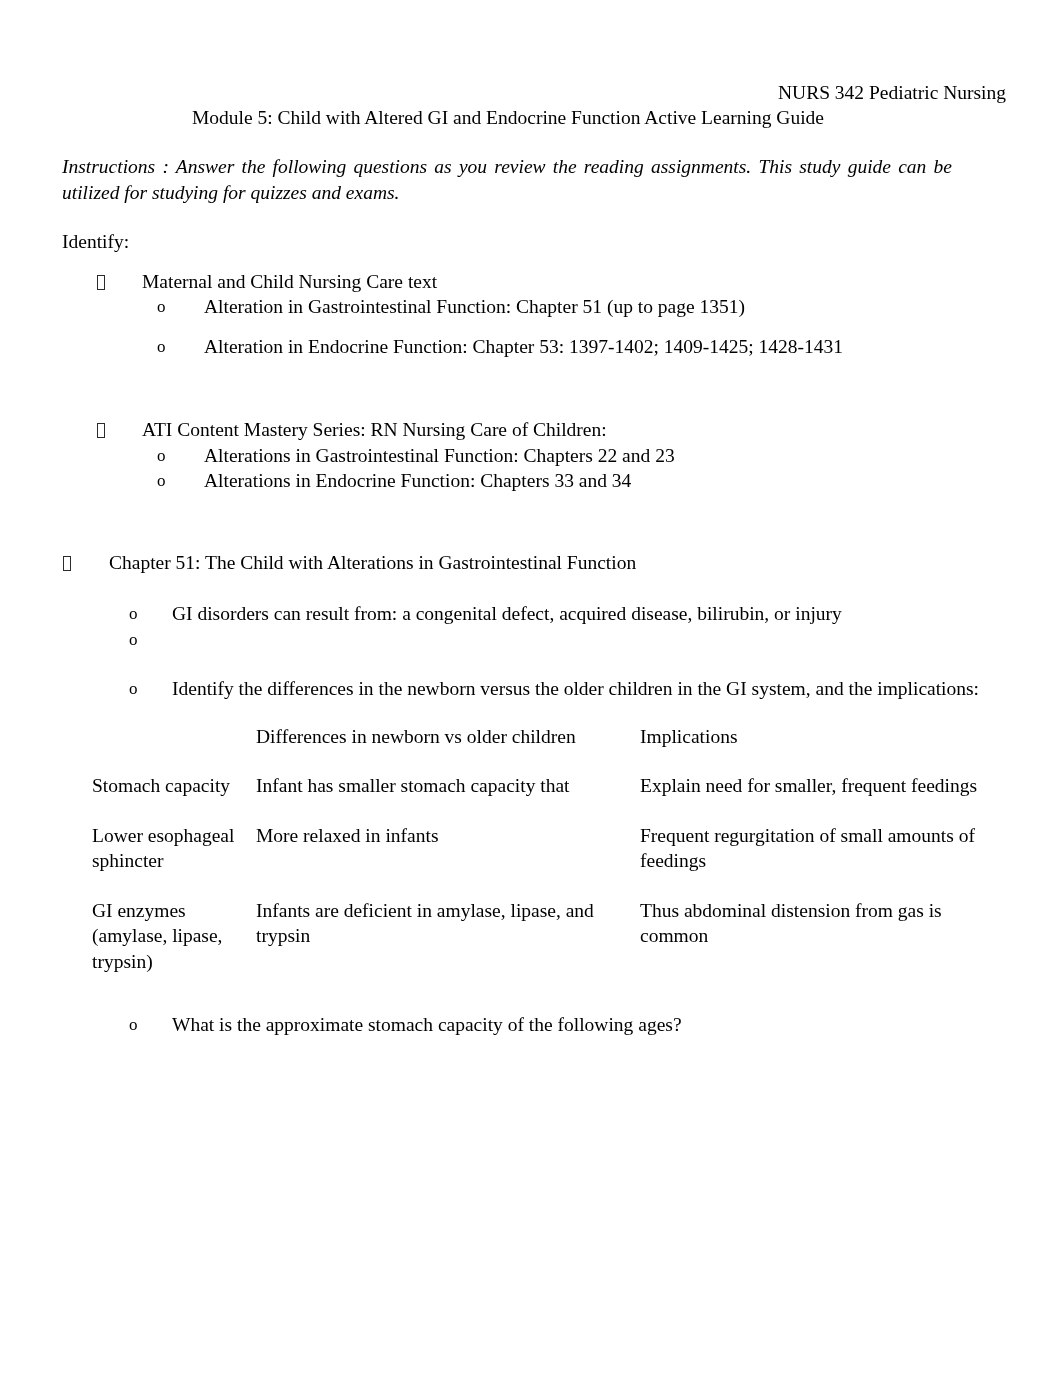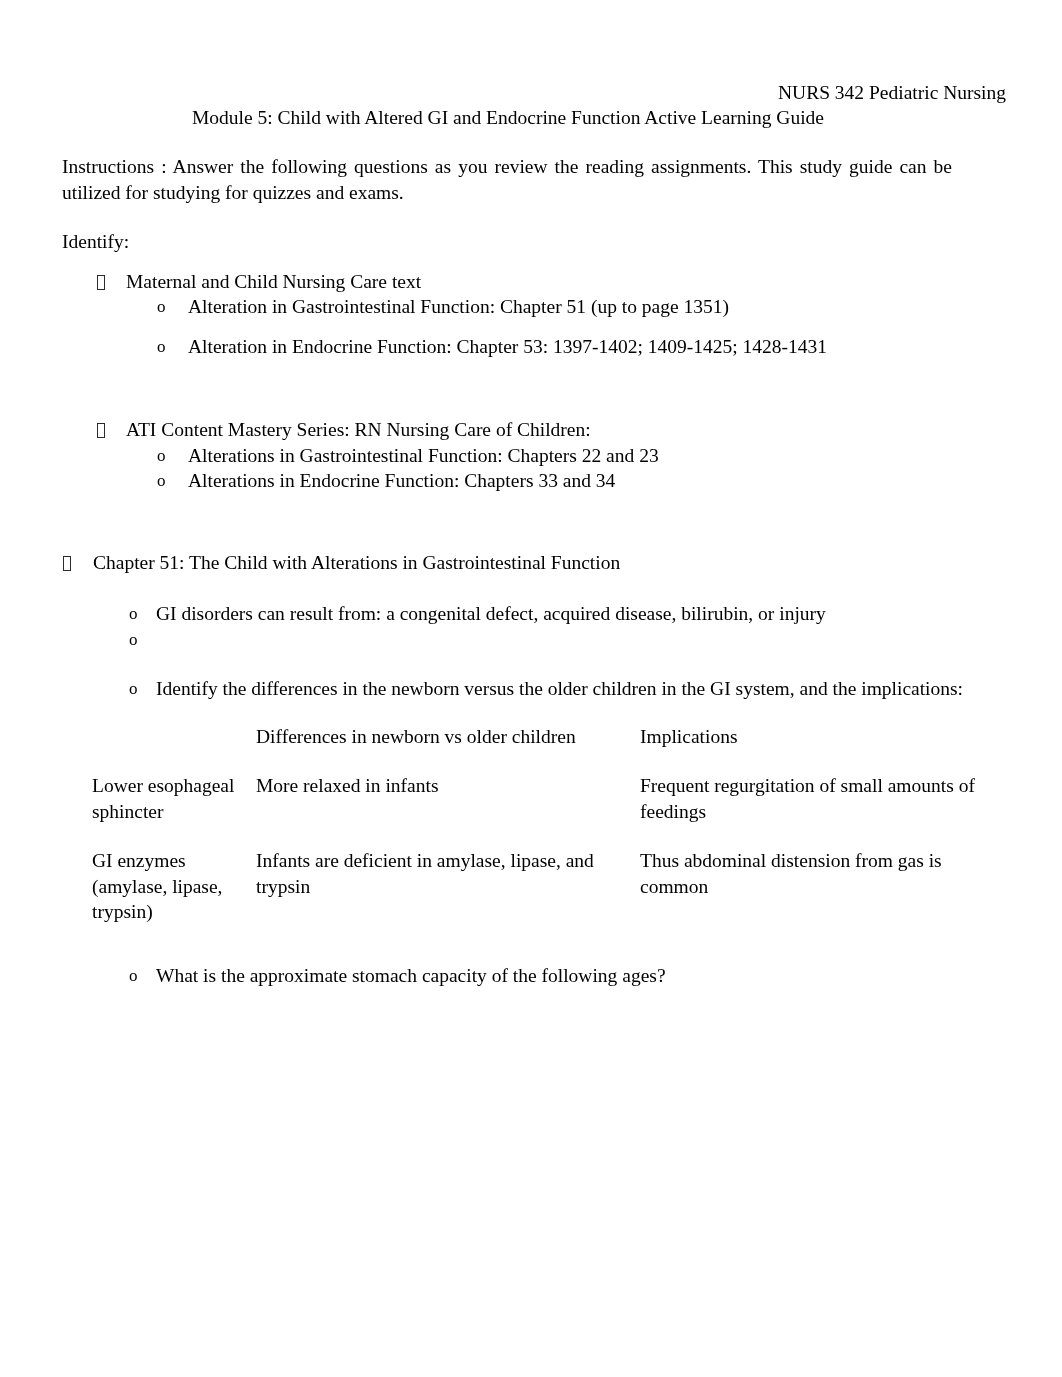--- a/index.html
+++ b/index.html
@@ -41,30 +41,32 @@
   .para {
     font-size: 19.5px;
     line-height: 25.5px;
     margin-top: 22px;
   }
   .para-instructions {
     margin-top: 24px;
     padding-right: 54px;
     text-align: justify;
     text-justify: inter-word;
+    font-style: italic;
   }
   .para-resources {
     margin-top: 24px;
   }
 
   
   .bullet-row {
     display: flex;
     font-size: 19.5px;
     line-height: 25.5px;
+    gap: 16px;
   }
   .bullet-marker {
     flex: 0 0 auto;
     display: inline-block;
     font-family: "Liberation Serif", serif;
   }
   
   .tofu {
     display: inline-block;
     width: 8px;
@@ -209,20 +211,25 @@
       </colgroup>
       <thead>
         <tr class="thead-row">
           <th class="th-blank"></th>
           <th class="th-center">Differences in newborn vs older children</th>
           <th class="th-center">Implications</th>
         </tr>
       </thead>
       <tbody>
         <tr>
+          <td>Stomach capacity</td>
+          <td>Infant has smaller stomach capacity that</td>
+          <td>Explain need for smaller, frequent feedings</td>
+        </tr>
+        <tr>
           <td>Lower esophageal sphincter</td>
           <td>More relaxed in infants</td>
           <td>Frequent regurgitation of small amounts of feedings</td>
         </tr>
         <tr>
           <td>GI enzymes (amylase, lipase, trypsin)</td>
           <td>Infants are deficient in amylase, lipase, and trypsin</td>
           <td>Thus abdominal distension from gas is common</td>
         </tr>
       </tbody>

